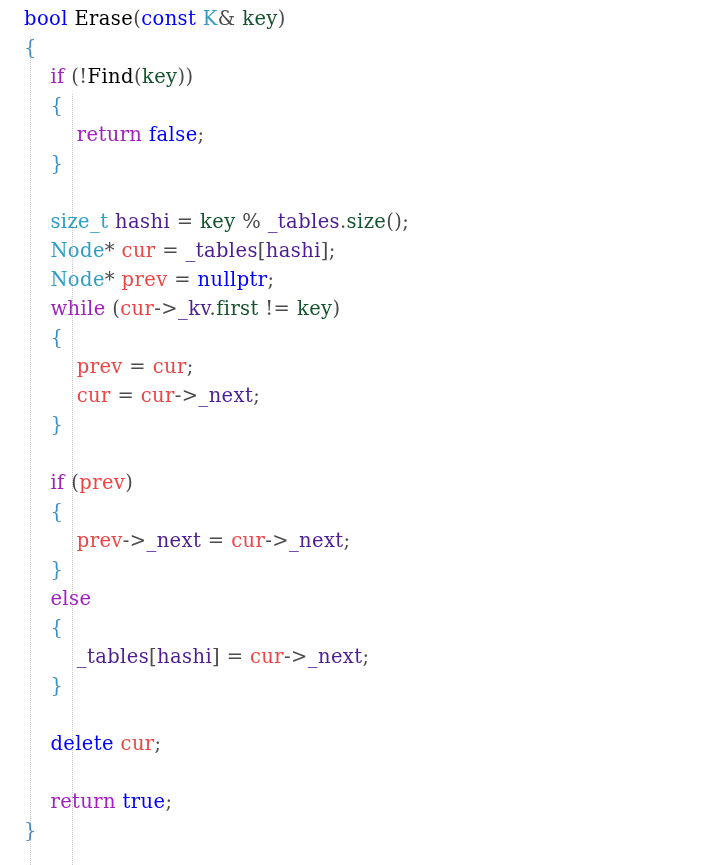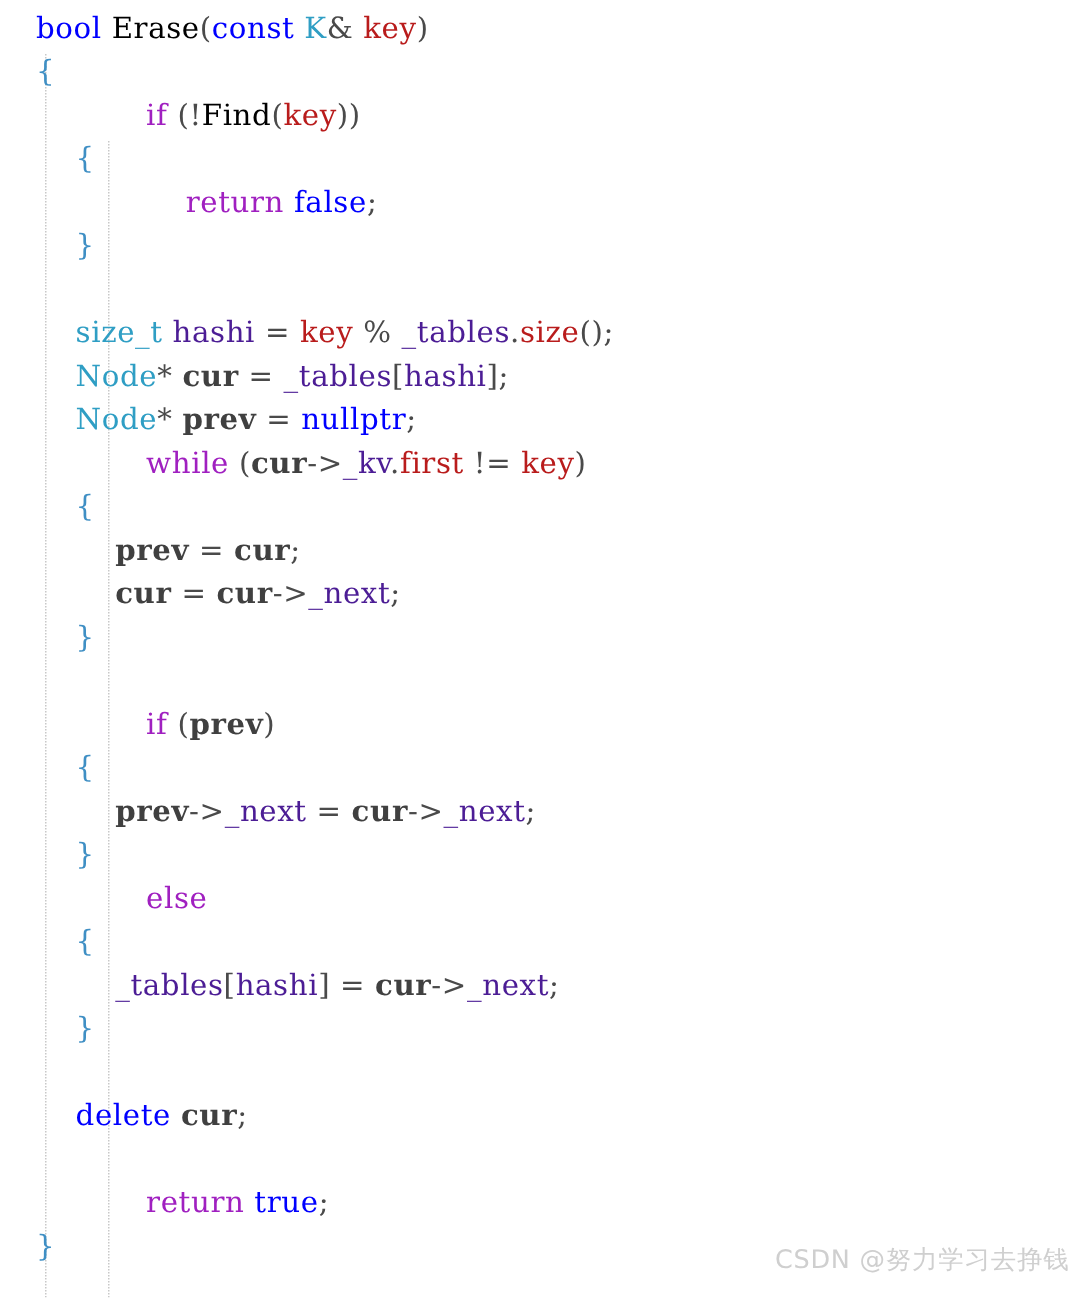--- a/index.html
+++ b/index.html
@@ -44,26 +44,26 @@
     font-size: 19.5px;
     line-height: 29px;
     white-space: pre;
     letter-spacing: 0.4px;
     color: #404040;
   }
   .code .ln { display: block; height: 29px; }
 
   
   .kw   { color: #0000ff; }            
-  .ctl  { color: #a020c0; margin-left: 47px; }            
+  .ctl  { color: #a020c0; }            
   .typ  { color: #2f9ec4; }            
   .fn   { color: #000000; }            
   .mem  { color: #4c1d95; }            
-  .var  { color: #404040; font-weight: bold; }            
-  .par  { color: #b91c1c; }            
+  .var  { color: #ef4444; }            
+  .par  { color: #14532d; }            
   .op   { color: #4a4a4a; }            
   .brace{ color: #3f8fc4; }
 
   
   .clipped-line {
     position: absolute;
     left: 24px;
     top: 852px;
     height: 13px;
     overflow: hidden;
@@ -93,14 +93,13 @@
 
   <div class="indent-guide g1"></div>
   <div class="indent-guide g2"></div>
 
   <pre class="code" id="code-block"><span class="ln"><span class="kw">bool</span><span class="op"> </span><span class="fn">Erase</span><span class="op">(</span><span class="kw">const</span><span class="op"> </span><span class="typ">K</span><span class="op">&amp; </span><span class="par">key</span><span class="op">)</span></span><span class="ln"><span class="brace">{</span></span><span class="ln"><span class="op">    </span><span class="ctl">if</span><span class="op"> (!</span><span class="fn">Find</span><span class="op">(</span><span class="par">key</span><span class="op">))</span></span><span class="ln"><span class="op">    </span><span class="brace">{</span></span><span class="ln"><span class="op">        </span><span class="ctl">return</span><span class="op"> </span><span class="kw">false</span><span class="op">;</span></span><span class="ln"><span class="op">    </span><span class="brace">}</span></span><span class="ln">​</span><span class="ln"><span class="op">    </span><span class="typ">size_t</span><span class="op"> </span><span class="mem">hashi</span><span class="op"> = </span><span class="par">key</span><span class="op"> % </span><span class="mem">_tables</span><span class="op">.</span><span class="par">size</span><span class="op">();</span></span><span class="ln"><span class="op">    </span><span class="typ">Node</span><span class="op">* </span><span class="var">cur</span><span class="op"> = </span><span class="mem">_tables</span><span class="op">[</span><span class="mem">hashi</span><span class="op">];</span></span><span class="ln"><span class="op">    </span><span class="typ">Node</span><span class="op">* </span><span class="var">prev</span><span class="op"> = </span><span class="kw">nullptr</span><span class="op">;</span></span><span class="ln"><span class="op">    </span><span class="ctl">while</span><span class="op"> (</span><span class="var">cur</span><span class="op">-&gt;</span><span class="mem">_kv</span><span class="op">.</span><span class="par">first</span><span class="op"> != </span><span class="par">key</span><span class="op">)</span></span><span class="ln"><span class="op">    </span><span class="brace">{</span></span><span class="ln"><span class="op">        </span><span class="var">prev</span><span class="op"> = </span><span class="var">cur</span><span class="op">;</span></span><span class="ln"><span class="op">        </span><span class="var">cur</span><span class="op"> = </span><span class="var">cur</span><span class="op">-&gt;</span><span class="mem">_next</span><span class="op">;</span></span><span class="ln"><span class="op">    </span><span class="brace">}</span></span><span class="ln">​</span><span class="ln"><span class="op">    </span><span class="ctl">if</span><span class="op"> (</span><span class="var">prev</span><span class="op">)</span></span><span class="ln"><span class="op">    </span><span class="brace">{</span></span><span class="ln"><span class="op">        </span><span class="var">prev</span><span class="op">-&gt;</span><span class="mem">_next</span><span class="op"> = </span><span class="var">cur</span><span class="op">-&gt;</span><span class="mem">_next</span><span class="op">;</span></span><span class="ln"><span class="op">    </span><span class="brace">}</span></span><span class="ln"><span class="op">    </span><span class="ctl">else</span></span><span class="ln"><span class="op">    </span><span class="brace">{</span></span><span class="ln"><span class="op">        </span><span class="mem">_tables</span><span class="op">[</span><span class="mem">hashi</span><span class="op">] = </span><span class="var">cur</span><span class="op">-&gt;</span><span class="mem">_next</span><span class="op">;</span></span><span class="ln"><span class="op">    </span><span class="brace">}</span></span><span class="ln">​</span><span class="ln"><span class="op">    </span><span class="kw">delete</span><span class="op"> </span><span class="var">cur</span><span class="op">;</span></span><span class="ln">​</span><span class="ln"><span class="op">    </span><span class="ctl">return</span><span class="op"> </span><span class="kw">true</span><span class="op">;</span></span><span class="ln"><span class="brace">}</span></span><span class="ln">​</span></pre>
 
   <div class="clipped-line">
     
   </div>
 
-  <div class="watermark">CSDN @努力学习去挣钱</div>
 </div>
 
 </body></html>

